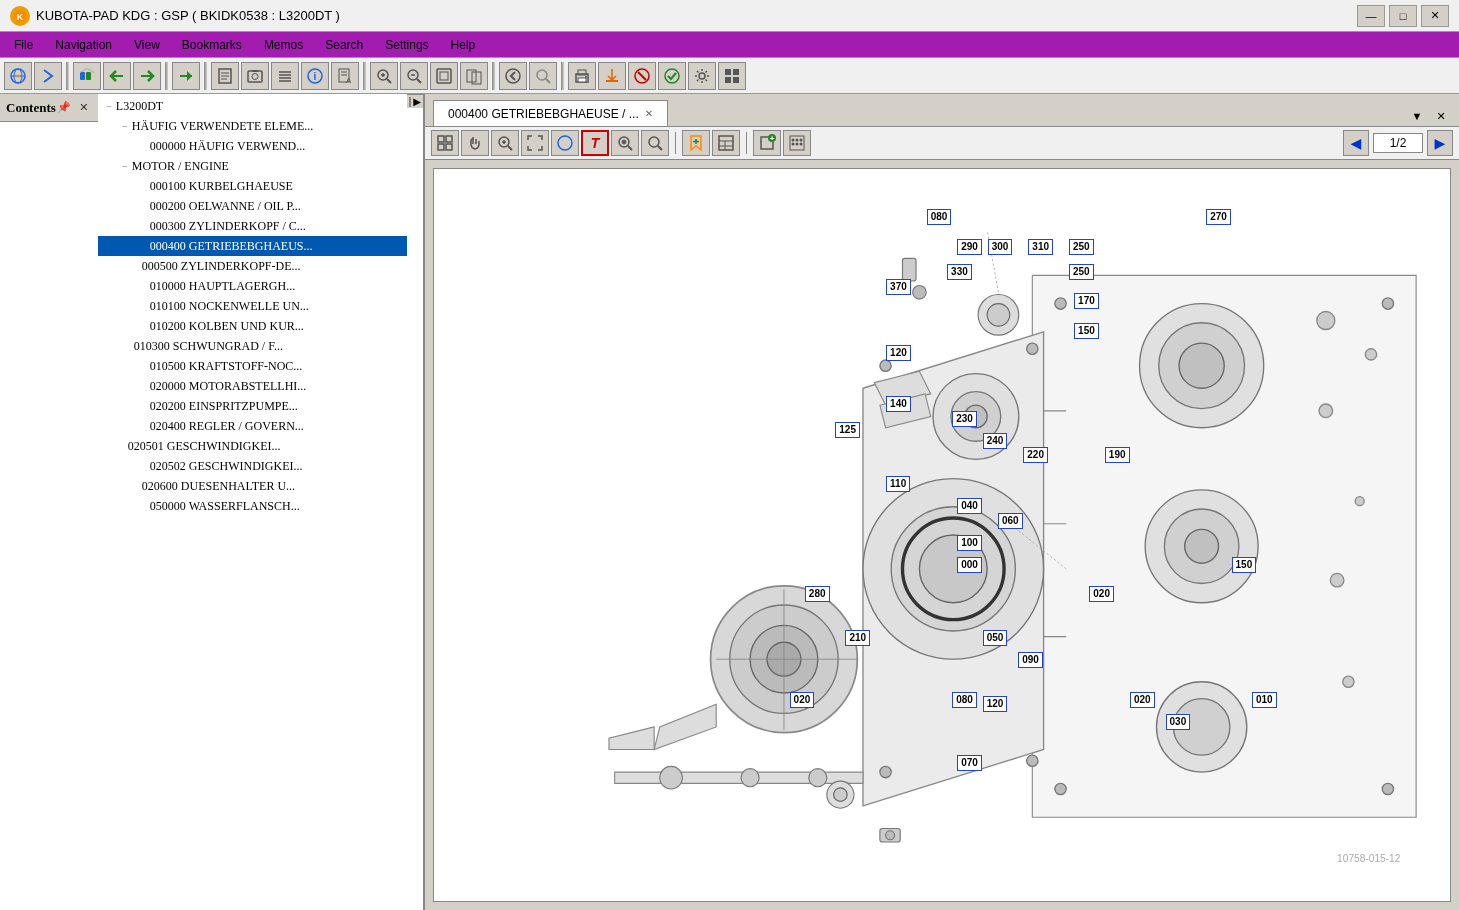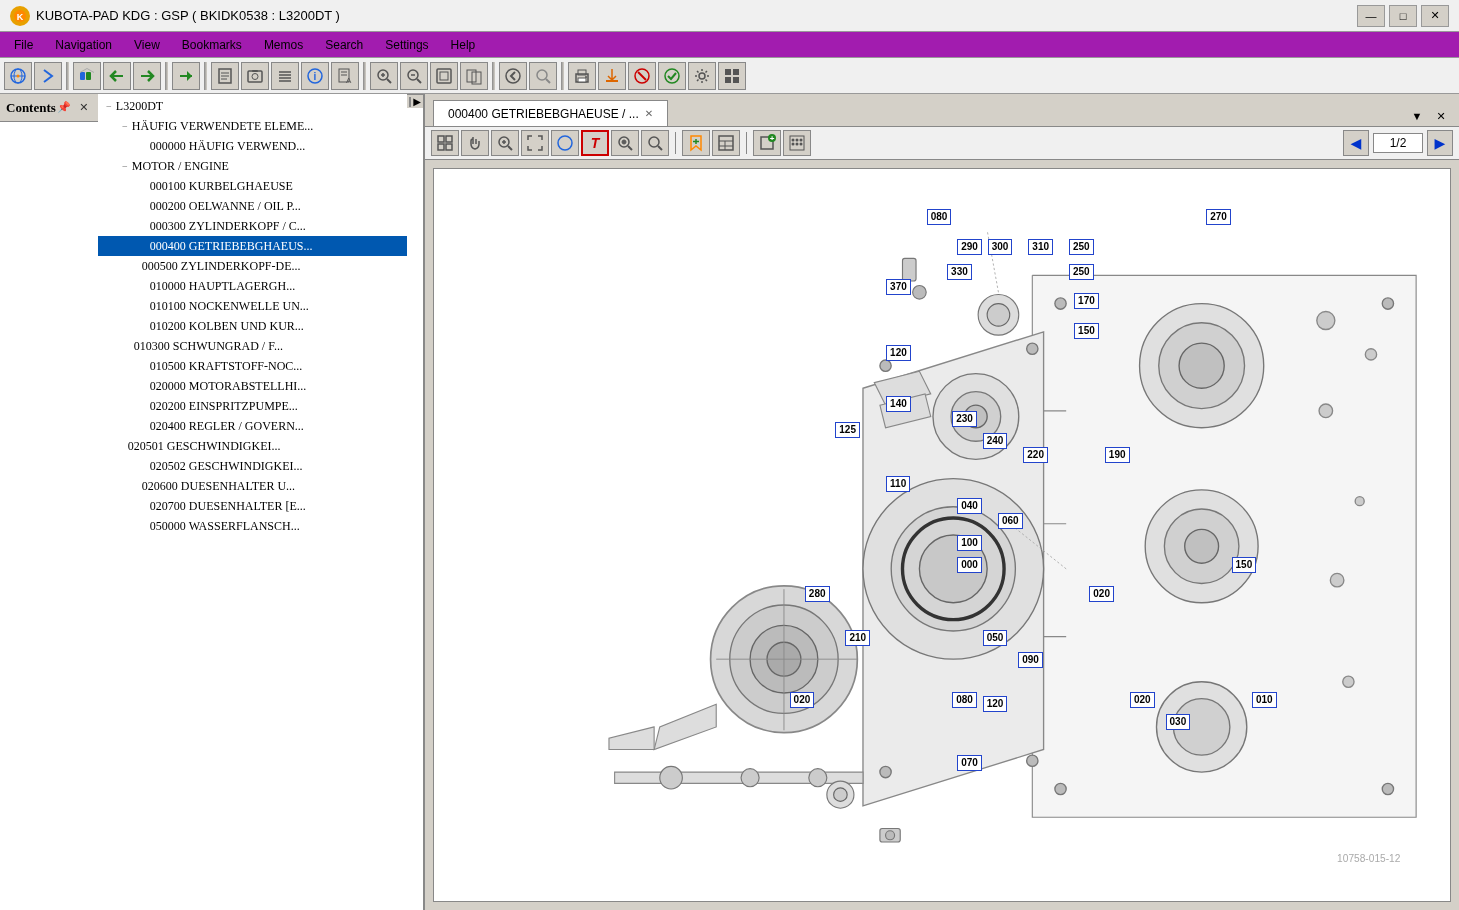--- a/index.html
+++ b/index.html
@@ -576,24 +576,20 @@
       <div class="tree-item" style="padding-left:38px;">
         <span class="tree-toggle" style="width:14px;"></span>
         <span class="tree-label">020502   GESCHWINDIGKEI...</span>
       </div>
 
       <div class="tree-item" style="padding-left:30px;">
         <span class="tree-toggle" style="width:14px;"></span>
         <span class="tree-label">020600   DUESENHALTER U...</span>
       </div>
 
-      <div class="tree-item" style="padding-left:38px;">
-        <span class="tree-toggle" style="width:14px;"></span>
-        <span class="tree-label">020700   DUESENHALTER [E...</span>
-      </div>
 
       <div class="tree-item" style="padding-left:38px;">
         <span class="tree-toggle" style="width:14px;"></span>
         <span class="tree-label">050000   WASSERFLANSCH...</span>
       </div>
     </div>
 
     <div style="background:#d4d0c8; height:14px; display:flex; align-items:center; padding:0 2px; border-top:1px solid #888;">
       <div style="flex:1; height:10px; background:#d4d0c8; border:1px solid #888; position:relative;">
         <div style="position:absolute; left:0; top:0; width:30%; height:100%; background:#888;"></div>

